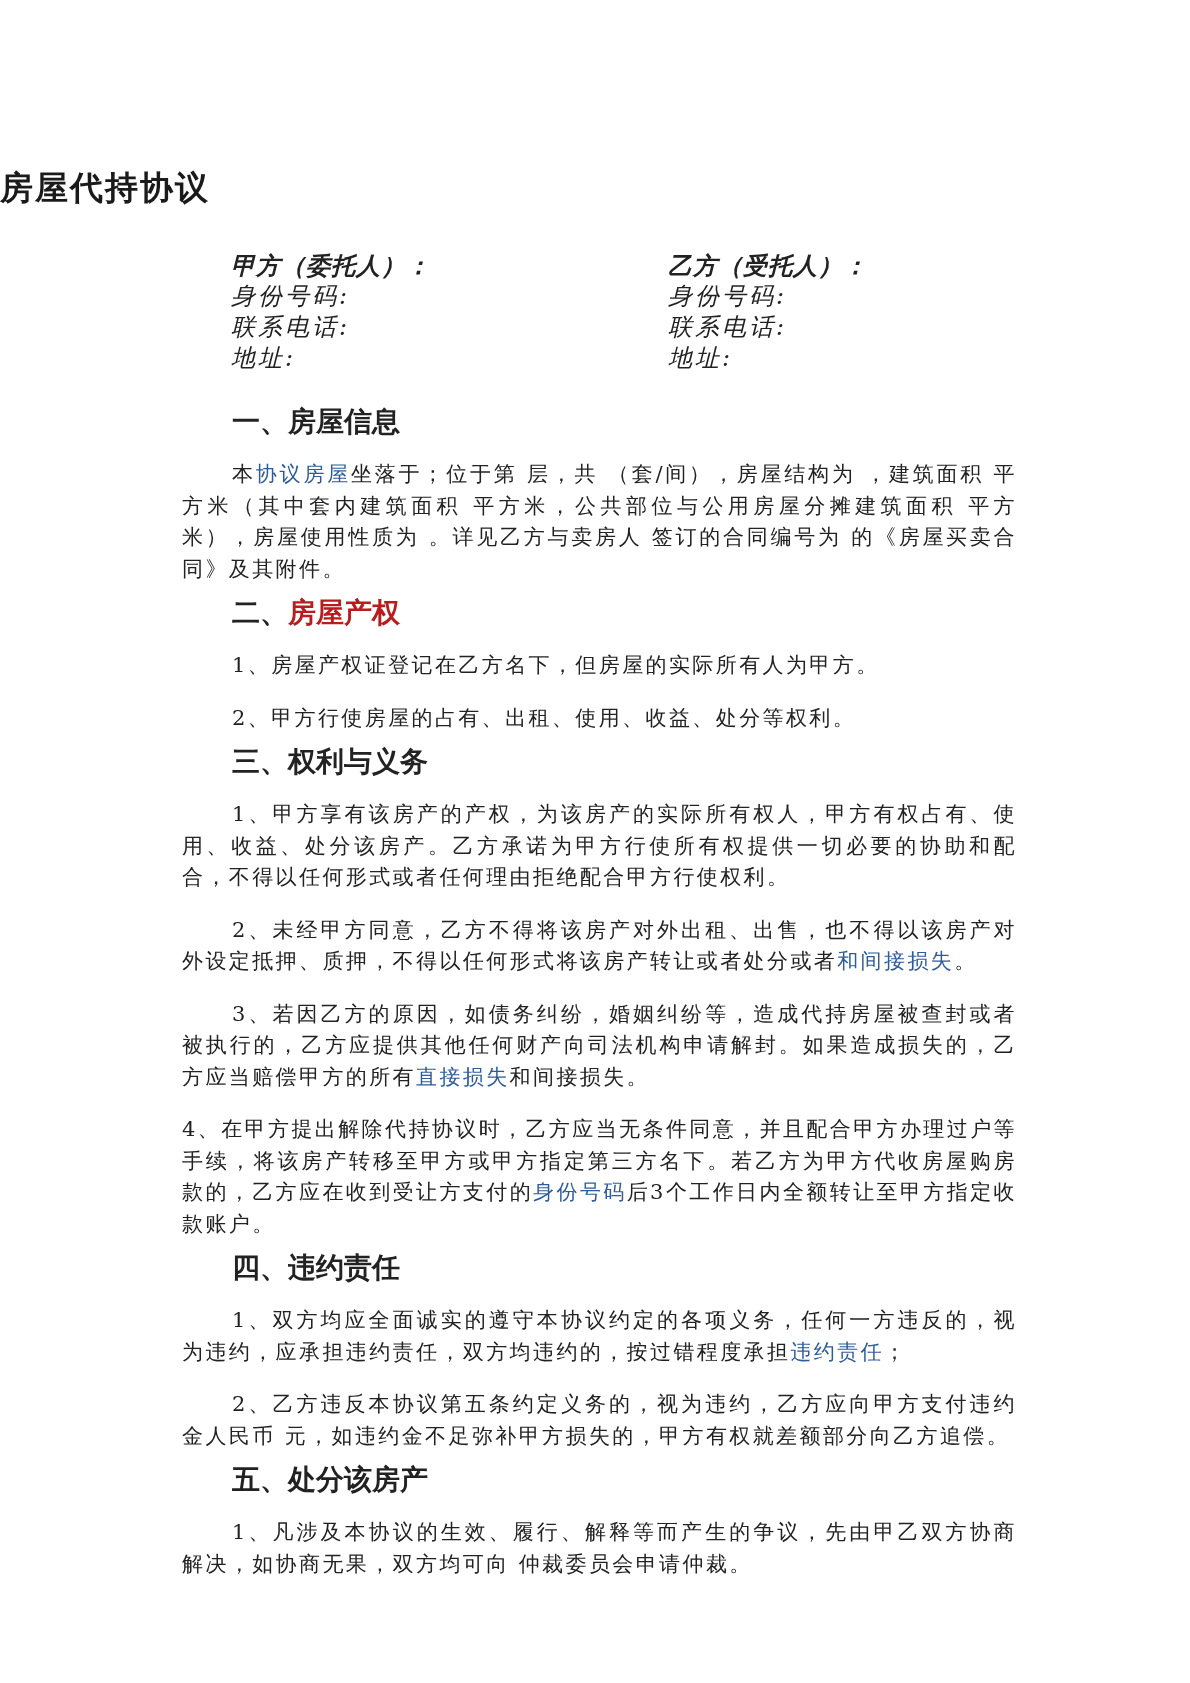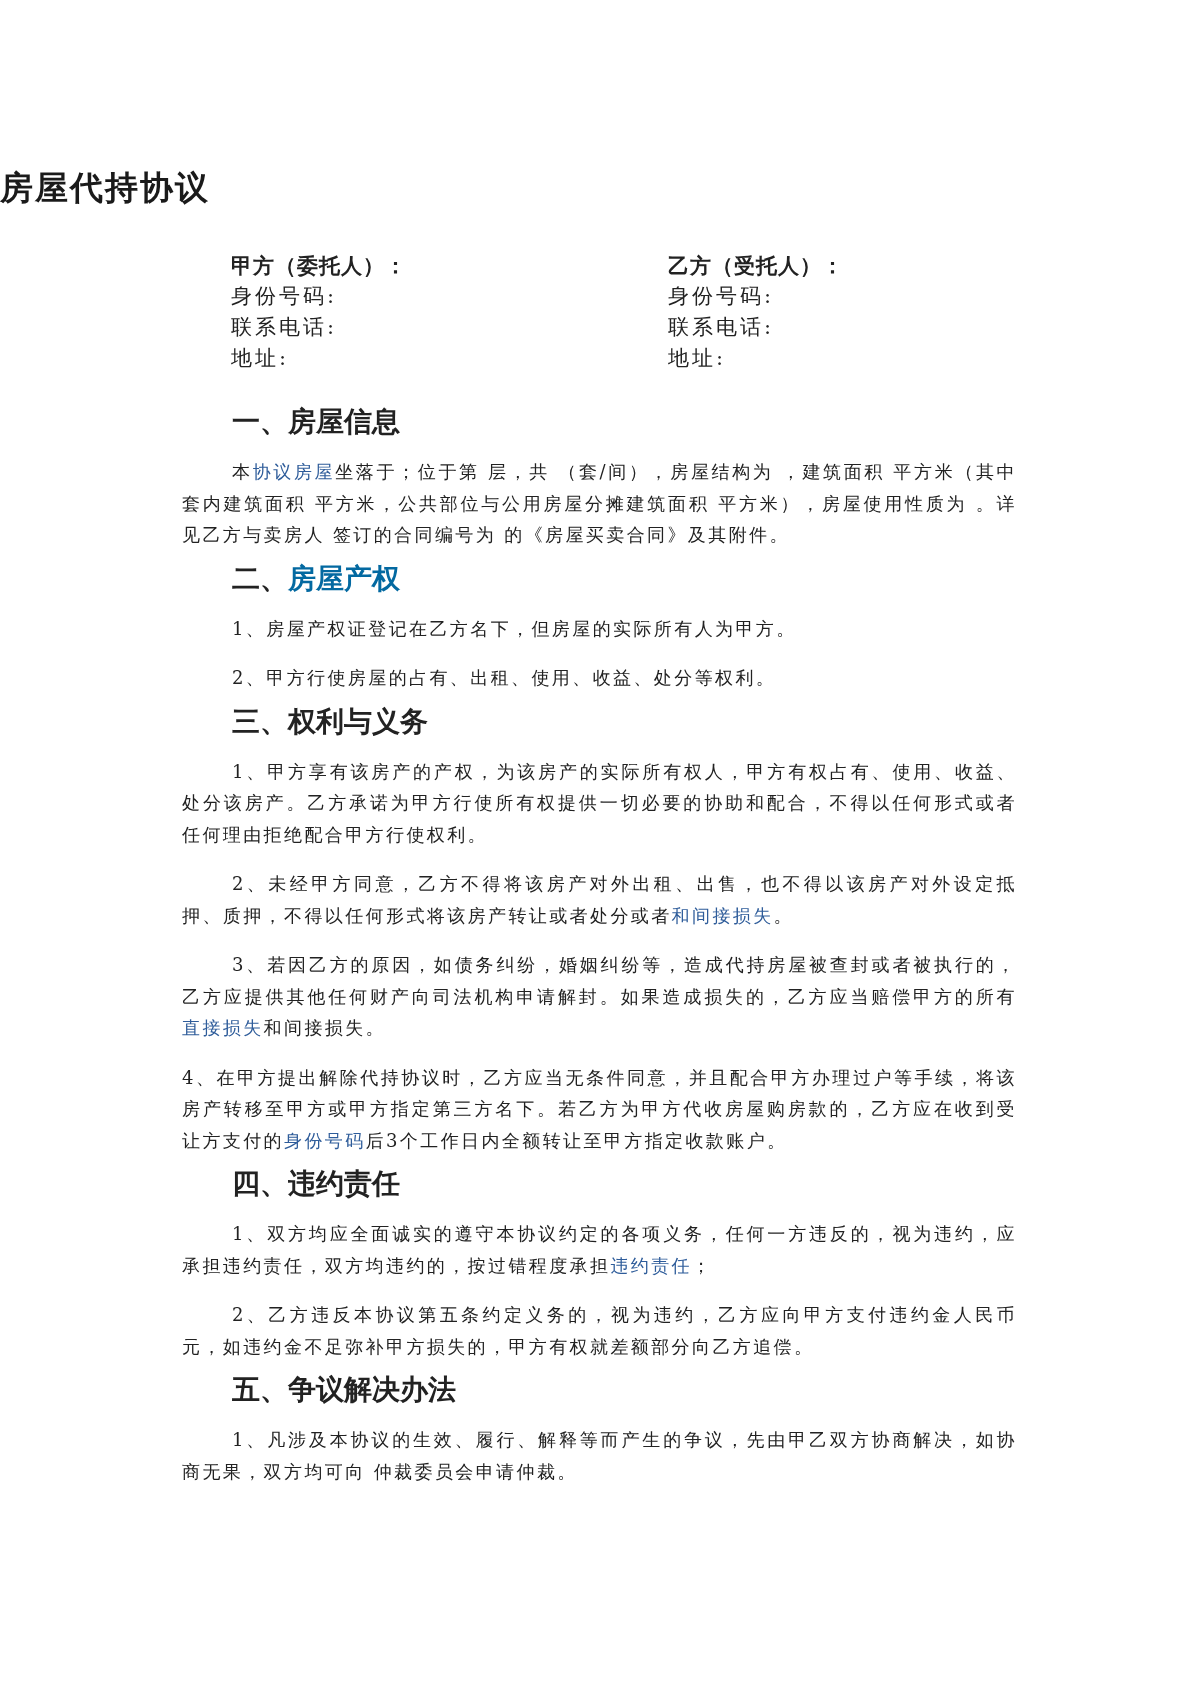--- a/index.html
+++ b/index.html
@@ -39,25 +39,26 @@
       width: 760px;
     }
     .party {
       position: absolute;
       top: 0;
       width: 360px;
     }
     .party.left { left: 0; }
     .party.right { left: 437px; }
     .party-line {
-      font-size: 21px;
+      font-size: 24px;
       line-height: 31px;
       height: 31px;
       white-space: nowrap;
       letter-spacing: 3px;
+      font-style: italic;
     }
     .party-line.head {
       font-weight: bold;
       letter-spacing: 1px;
     }
     .content {
       position: absolute;
       left: 182px;
       top: 406px;
       width: 835px;
@@ -65,34 +66,34 @@
     .section-heading {
       font-size: 28px;
       font-weight: bold;
       padding-left: 50px;
       height: 32px;
       line-height: 32px;
       margin-bottom: 14px;
       white-space: nowrap;
     }
     .para {
-      font-size: 18px;
+      font-size: 21px;
       line-height: 31.5px;
       text-indent: 50px;
       text-align: justify;
       letter-spacing: 2.4px;
       margin-bottom: 12px;
     }
     .para.noindent { text-indent: 0; }
     .para.tight { margin-bottom: 0; }
     .link {
       color: #2e5c9a;
     }
     .head-link {
-      color: #0369a1;
+      color: #b91c1c;
     }
   </style>
 </head>
 <body>
 
 <div class="page">
 
   <div class="title">房屋代持协议</div>
 
   <div class="parties">
@@ -122,17 +123,17 @@
     <div class="section-heading">三、权利与义务</div>
     <p class="para">1、甲方享有该房产的产权，为该房产的实际所有权人，甲方有权占有、使用、收益、处分该房产。乙方承诺为甲方行使所有权提供一切必要的协助和配合，不得以任何形式或者任何理由拒绝配合甲方行使权利。</p>
     <p class="para"><span>2、未经甲方同意，乙方不得将该房产对外出租、出售，也不得以该房产对外设定抵押、质押，不得以任何形式将该房产转让或者处分或者</span><span class="link">和间接损失</span><span>。</span></p>
     <p class="para tight"><span>3、若因乙方的原因，如债务纠纷，婚姻纠纷等，造成代持房屋被查封或者被执行的，乙方应提供其他任何财产向司法机构申请解封。如果造成损失的，乙方应当赔偿甲方的所有</span><span class="link">直接损失</span><span>和间接损失。</span></p>
     <p class="para noindent"><span>4、在甲方提出解除代持协议时，乙方应当无条件同意，并且配合甲方办理过户等手续，将该房产转移至甲方或甲方指定第三方名下。若乙方为甲方代收房屋购房款的，乙方应在收到受让方支付的</span><span class="link">身份号码</span><span>后3个工作日内全额转让至甲方指定收款账户。</span></p>
 
     <div class="section-heading">四、违约责任</div>
     <p class="para"><span>1、双方均应全面诚实的遵守本协议约定的各项义务，任何一方违反的，视为违约，应承担违约责任，双方均违约的，按过错程度承担</span><span class="link">违约责任</span><span>；</span></p>
     <p class="para">2、乙方违反本协议第五条约定义务的，视为违约，乙方应向甲方支付违约金人民币 元，如违约金不足弥补甲方损失的，甲方有权就差额部分向乙方追偿。</p>
 
-    <div class="section-heading">五、争议解决办法</div>
+    <div class="section-heading">五、处分该房产</div>
     <p class="para">1、凡涉及本协议的生效、履行、解释等而产生的争议，先由甲乙双方协商解决，如协商无果，双方均可向 仲裁委员会申请仲裁。</p>
 
   </div>
 </div>
 
 </body></html>

